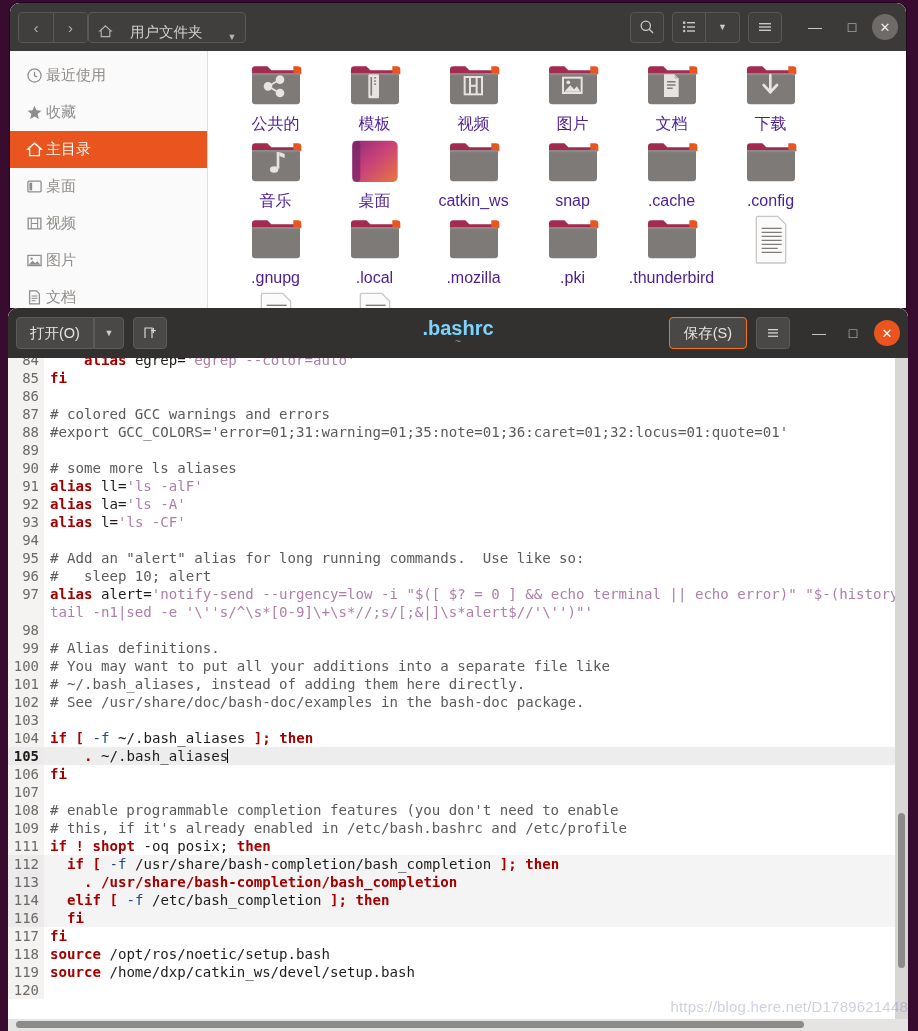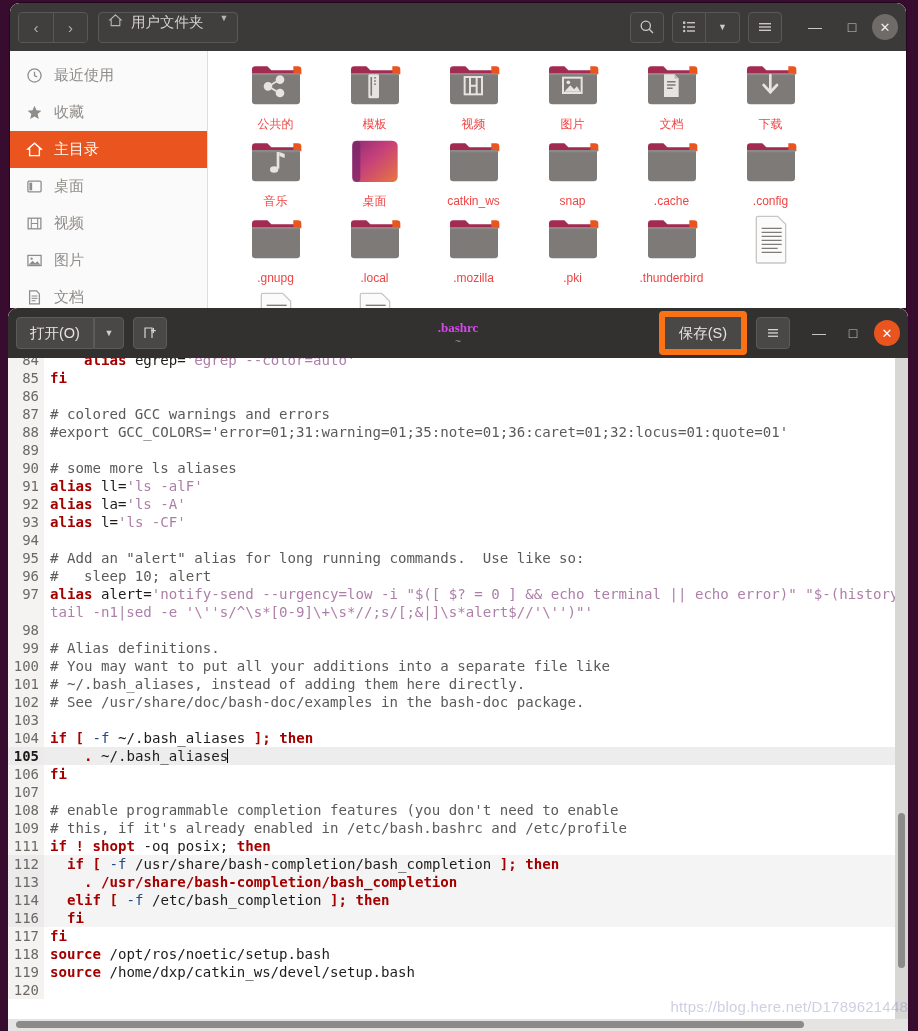--- a/index.html
+++ b/index.html
@@ -52,22 +52,22 @@
   }
   .navbtn {
     width: 34px; height: 100%;
     display: flex; align-items: center; justify-content: center;
     color: #b6b3b0; font-size: 15px;
     background: #403f3d;
   }
   .navbtn + .navbtn { border-left: 1px solid #5a5856; }
 
   .pathbar {
-    margin-left: 10px; height: 31px;
-    display: flex; align-items: flex-start; gap: 8px;
+    height: 31px;
+    display: flex; align-items: flex-end; gap: 17px;
     padding: 0 9px 0 9px;
     border: 1px solid #5a5856; border-radius: 4px;
     background: #403f3d; color: #d3d0cd; font-size: 14.5px;
   }
   .pathbar .caret { font-size: 9px; color: #b6b3b0; margin-left: 8px; }
 
   .fm-right { margin-left: auto; display: flex; align-items: center; }
   .sq-btn {
     width: 34px; height: 31px;
     display: flex; align-items: center; justify-content: center;
@@ -89,32 +89,32 @@
   .wbtn.close { background: #6e6b68; color: #f0edea; width: 26px; height: 26px; font-size: 13px; }
 
   .fm-body { display: flex; height: 257px; }
   .fm-sidebar {
     width: 198px; background: #fbfafa;
     border-right: 1px solid #e0dedc;
     padding-top: 6px;
   }
   .side-item {
     height: 37px; display: flex; align-items: center;
-    padding-left: 16px; gap: 11px;
+    padding-left: 16px; gap: 3px;
     color: #8f8c89; font-size: 15px;
   }
   .side-item.active { background: #e9541f; color: #ffffff; }
   .side-ico { width: 17px; height: 17px; display: flex; align-items: center; justify-content: center; }
   .side-ico svg { display: block; }
 
   .fm-content { flex: 1; background: #ffffff; padding: 6px 0 0 18px; position: relative; overflow: hidden; }
   .grid { display: flex; flex-wrap: wrap; }
   .gitem { width: 99px; margin-bottom: 2px; text-align: center; }
   .ficon { width: 100%; height: 56px; display: flex; align-items: center; justify-content: center; }
-  .glabel { font-size: 12px; color: #ef4444; line-height: 16px; margin-top: 3px; word-break: break-word; }
+  .glabel { font-size: 16px; color: #4c1d95; line-height: 16px; margin-top: 3px; word-break: break-word; }
 
   
   .ficon svg { display: block; }
 
   
   .ge-window {
     position: absolute; left: 8px; top: 308px;
     width: 900px; height: 723px;
     background: #ffffff;
     border-radius: 9px 9px 0 0;
@@ -141,27 +141,27 @@
     width: 34px; height: 32px; margin-left: 9px;
     display: flex; align-items: center; justify-content: center;
     background: #4a4846; color: #d8d5d2; font-size: 15px;
     border-radius: 4px; border: 1px solid #5d5b59;
   }
   .ge-titlebox {
     position: absolute; left: 0; right: 0; top: 0; height: 50px;
     display: flex; flex-direction: column; align-items: center; justify-content: center;
     pointer-events: none;
   }
-  .ge-title { color: #d946ef; font-size: 13px; font-weight: bold; line-height: 16px; font-family: Liberation Serif, serif; }
+  .ge-title { color: #7dd3fc; font-size: 20px; font-weight: bold; line-height: 16px; }
   .ge-subtitle { color: #9b9895; font-size: 10px; line-height: 11px; }
   .ge-right { margin-left: auto; display: flex; align-items: center; z-index: 2; }
   .ge-save {
-    padding: 0 14px; height: 44px; display: flex; align-items: center;
+    padding: 0 14px; height: 32px; display: flex; align-items: center;
     background: #4a4846; color: #e6e3e0; font-size: 14.5px;
-    border-radius: 4px; border: 6px solid #f97316;
+    border-radius: 4px; border: 1px solid #f97316;
   }
   .ge-menu {
     width: 34px; height: 32px; margin-left: 9px;
     display: flex; align-items: center; justify-content: center;
     background: #4a4846; color: #d8d5d2; font-size: 15px;
     border-radius: 4px; border: 1px solid #5d5b59;
   }
   .ge-wbtns { display: flex; align-items: center; gap: 8px; margin-left: 16px; }
   .ge-wbtn { width: 26px; height: 26px; display: flex; align-items: center; justify-content: center; color: #c6c3c0; font-size: 14px; }
   .ge-close { width: 26px; height: 26px; border-radius: 50%; background: #e9541f; color: #fff;

